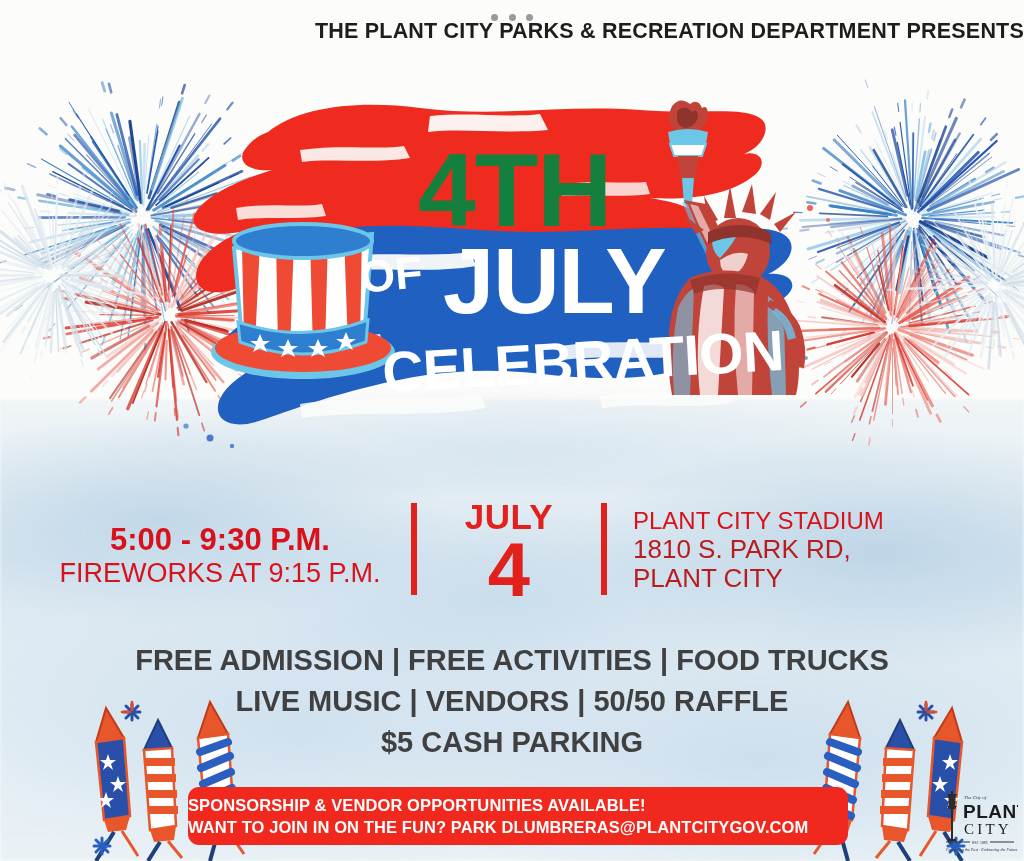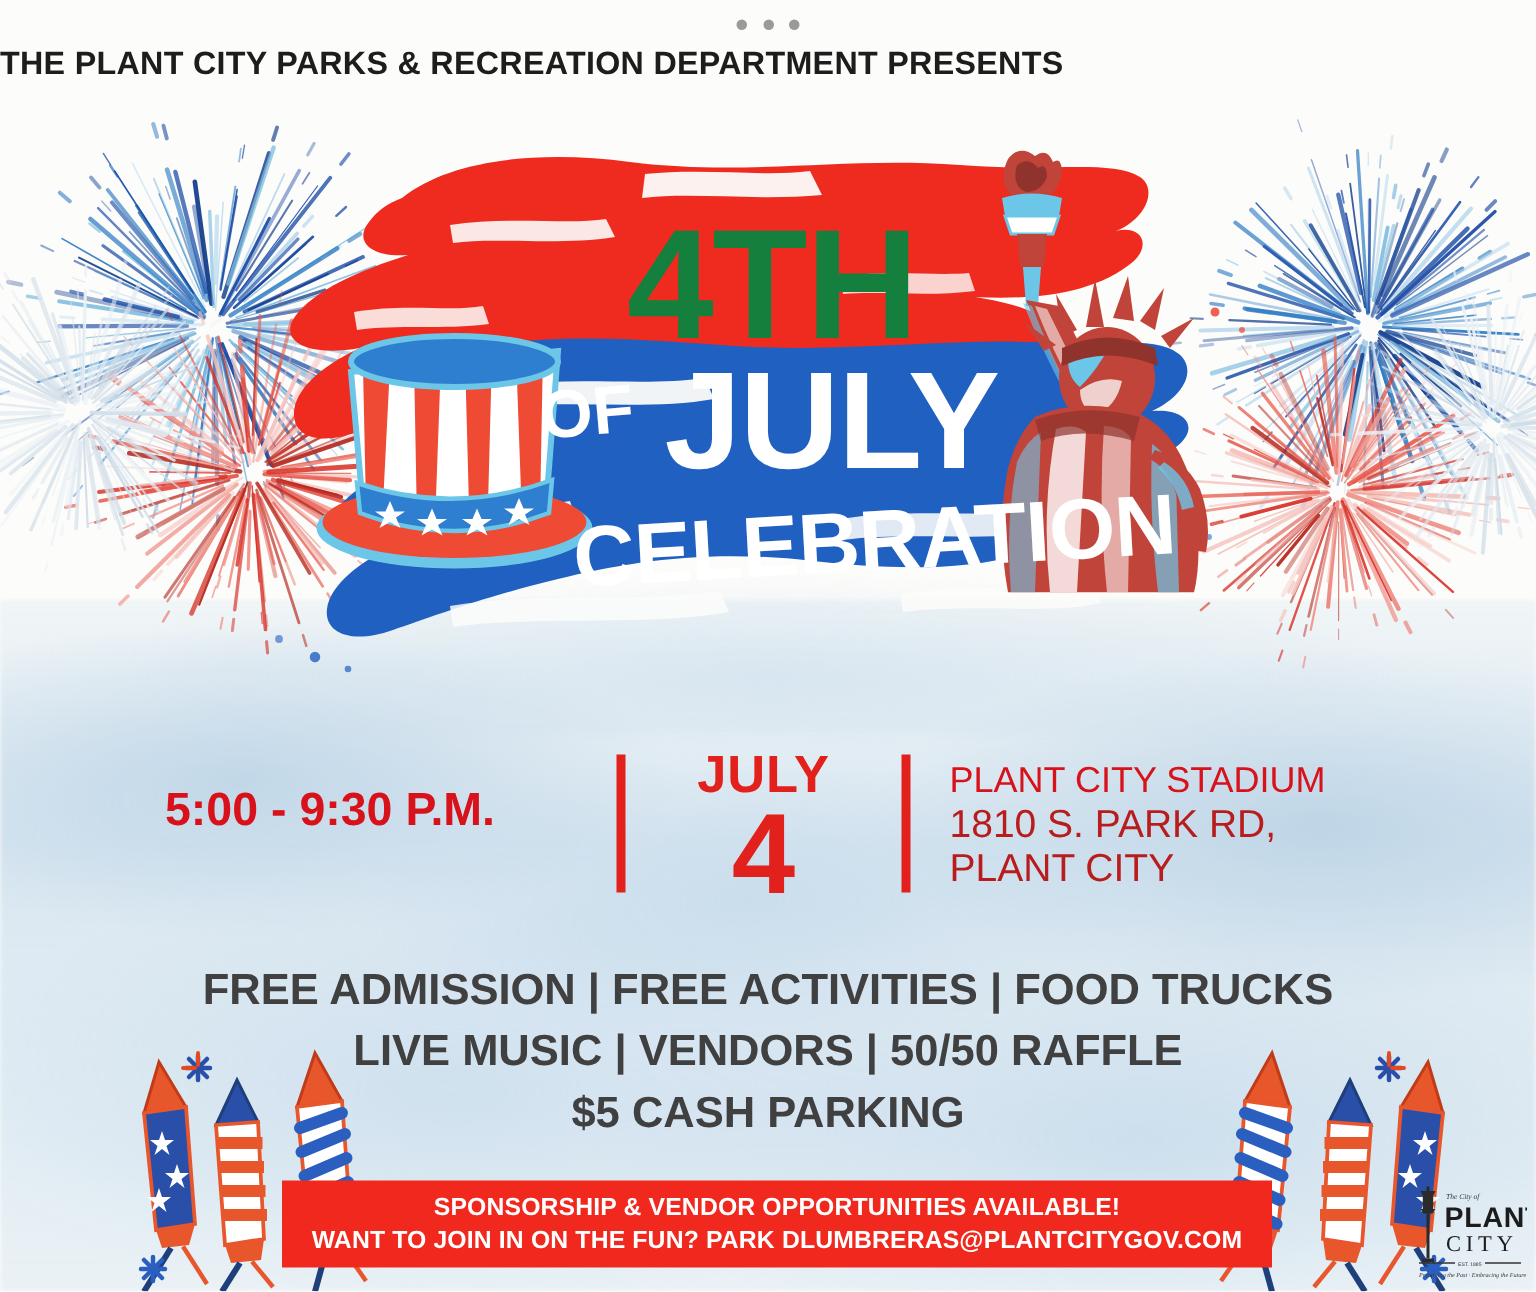--- a/index.html
+++ b/index.html
@@ -31,21 +31,21 @@
     filter:blur(3px);
   }
   
   .dots{position:absolute;top:8px;left:0;width:1024px;text-align:center;}
   .dots span{
     display:inline-block;width:7px;height:7px;border-radius:50%;
     background:#9a9a9a;margin:0 3px;vertical-align:middle;
   }
   
   .presenter{
-    position:absolute;top:30px;left:0;width:1024px;text-align:left;
+    position:absolute;top:19px;left:0;width:1024px;text-align:right;
     font-size:21.5px;font-weight:bold;letter-spacing:.2px;color:#1d1d1d;
     white-space:nowrap;
   }
   
   .burst{position:absolute;}
   .burst svg{display:block;overflow:visible;}
   
   .hero{position:absolute;left:0;top:88px;width:1024px;height:375px;}
   .hero svg{display:block;}
   .hero-title{position:absolute;left:0;top:88px;width:1024px;height:375px;pointer-events:none;}
@@ -94,21 +94,21 @@
   }
   .feat-line{
     font-size:29px;font-weight:bold;color:#404040;line-height:1.42;white-space:nowrap;
   }
   
   .rockets{position:absolute;}
   
   .banner{
     position:absolute;left:188px;top:787px;width:660px;height:58px;
     background:#f0281d;display:flex;flex-direction:column;
-    align-items:center;justify-content:center;
+    align-items:flex-start;justify-content:center;border-radius:11px;
   }
   .banner-line{
     color:#ffffff;font-size:16.5px;font-weight:bold;line-height:1.35;
     letter-spacing:.1px;white-space:nowrap;
   }
   
   .logo{position:absolute;left:940px;top:787px;width:78px;height:68px;}
   .logo svg{display:block;}
 </style>
 </head>
@@ -1213,20 +1213,21 @@
   <div class="hero-title">
     <div class="t-4th">4TH</div>
     <div class="t-of">OF</div>
     <div class="t-july">JULY</div>
     <div class="t-celebration">CELEBRATION</div>
   </div>
 
   <div class="info">
     <div class="info-time">
       <div class="time-main">5:00 - 9:30 P.M.</div>
+      <div class="time-sub">FIREWORKS AT 9:15 P.M.</div>
     </div>
     <div class="vrule"></div>
     <div class="info-date">
       <div class="date-month">JULY</div>
       <div class="date-day">4</div>
     </div>
     <div class="vrule"></div>
     <div class="info-place">
       <div class="place-name">PLANT CITY STADIUM</div>
       <div class="place-addr">1810 S. PARK RD,</div>

